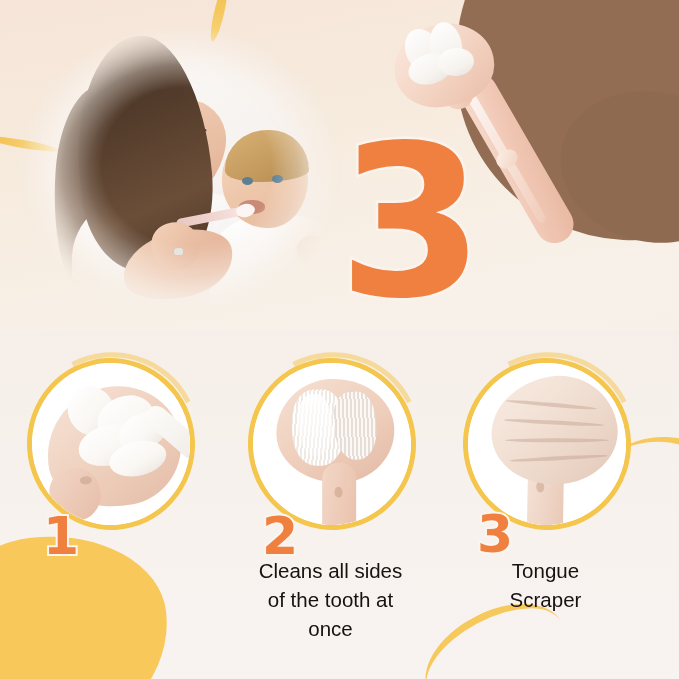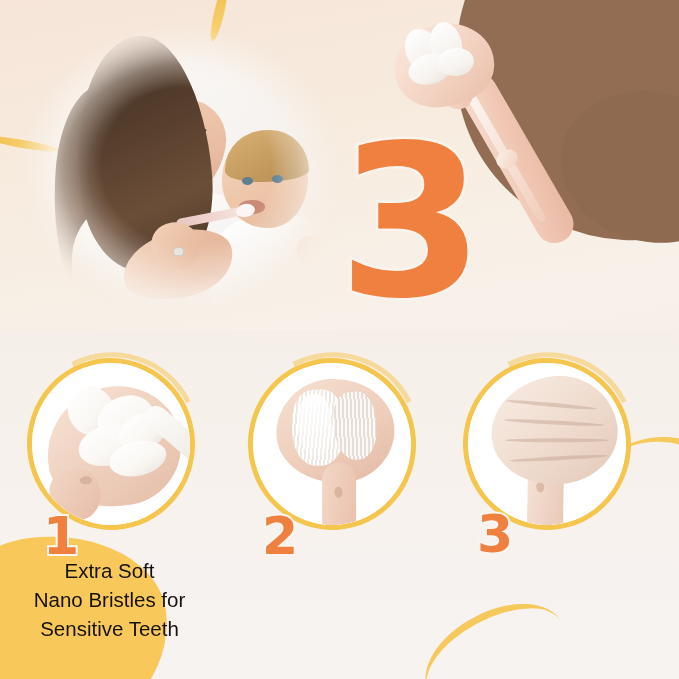--- a/index.html
+++ b/index.html
@@ -626,54 +626,56 @@
           <div class="c1-br c1-b2"></div>
           <div class="c1-br c1-b3"></div>
           <div class="c1-br c1-b4"></div>
           <div class="c1-br c1-b5"></div>
           <div class="c1-tool"></div>
         </div>
       </div>
       <div class="ring-fade"></div>
       <div class="f-num n1">1</div>
     </div>
-    <div class="f-caption">Extra Soft
-Nano Bristles for
-Sensitive Teeth</div>
   </div>
 
   <div class="feature f2">
     <div class="circle-wrap">
       <div class="circle-ring">
         <div class="circle-img">
           <div class="c2-head"></div>
           <div class="c2-handle"></div>
           <div class="c2-hdot"></div>
           <div class="c2-br-l"></div>
           <div class="c2-br-r"></div>
           <div class="c2-br-hi"></div>
         </div>
       </div>
       <div class="ring-fade"></div>
       <div class="f-num n2">2</div>
     </div>
+    <div class="f-caption">Cleans all sides
+of the tooth at
+once</div>
   </div>
 
   <div class="feature f3">
     <div class="circle-wrap">
       <div class="circle-ring">
         <div class="circle-img">
           <div class="c3-handle"></div>
           <div class="c3-hdot"></div>
           <div class="c3-head">
             <div class="c3-ridge c3-r1"></div>
             <div class="c3-ridge c3-r2"></div>
             <div class="c3-ridge c3-r3"></div>
             <div class="c3-ridge c3-r4"></div>
           </div>
         </div>
       </div>
       <div class="ring-fade"></div>
       <div class="f-num n3">3</div>
     </div>
+    <div class="f-caption">Tongue
+Scraper</div>
   </div>
 
 </div>
 
 </body></html>

